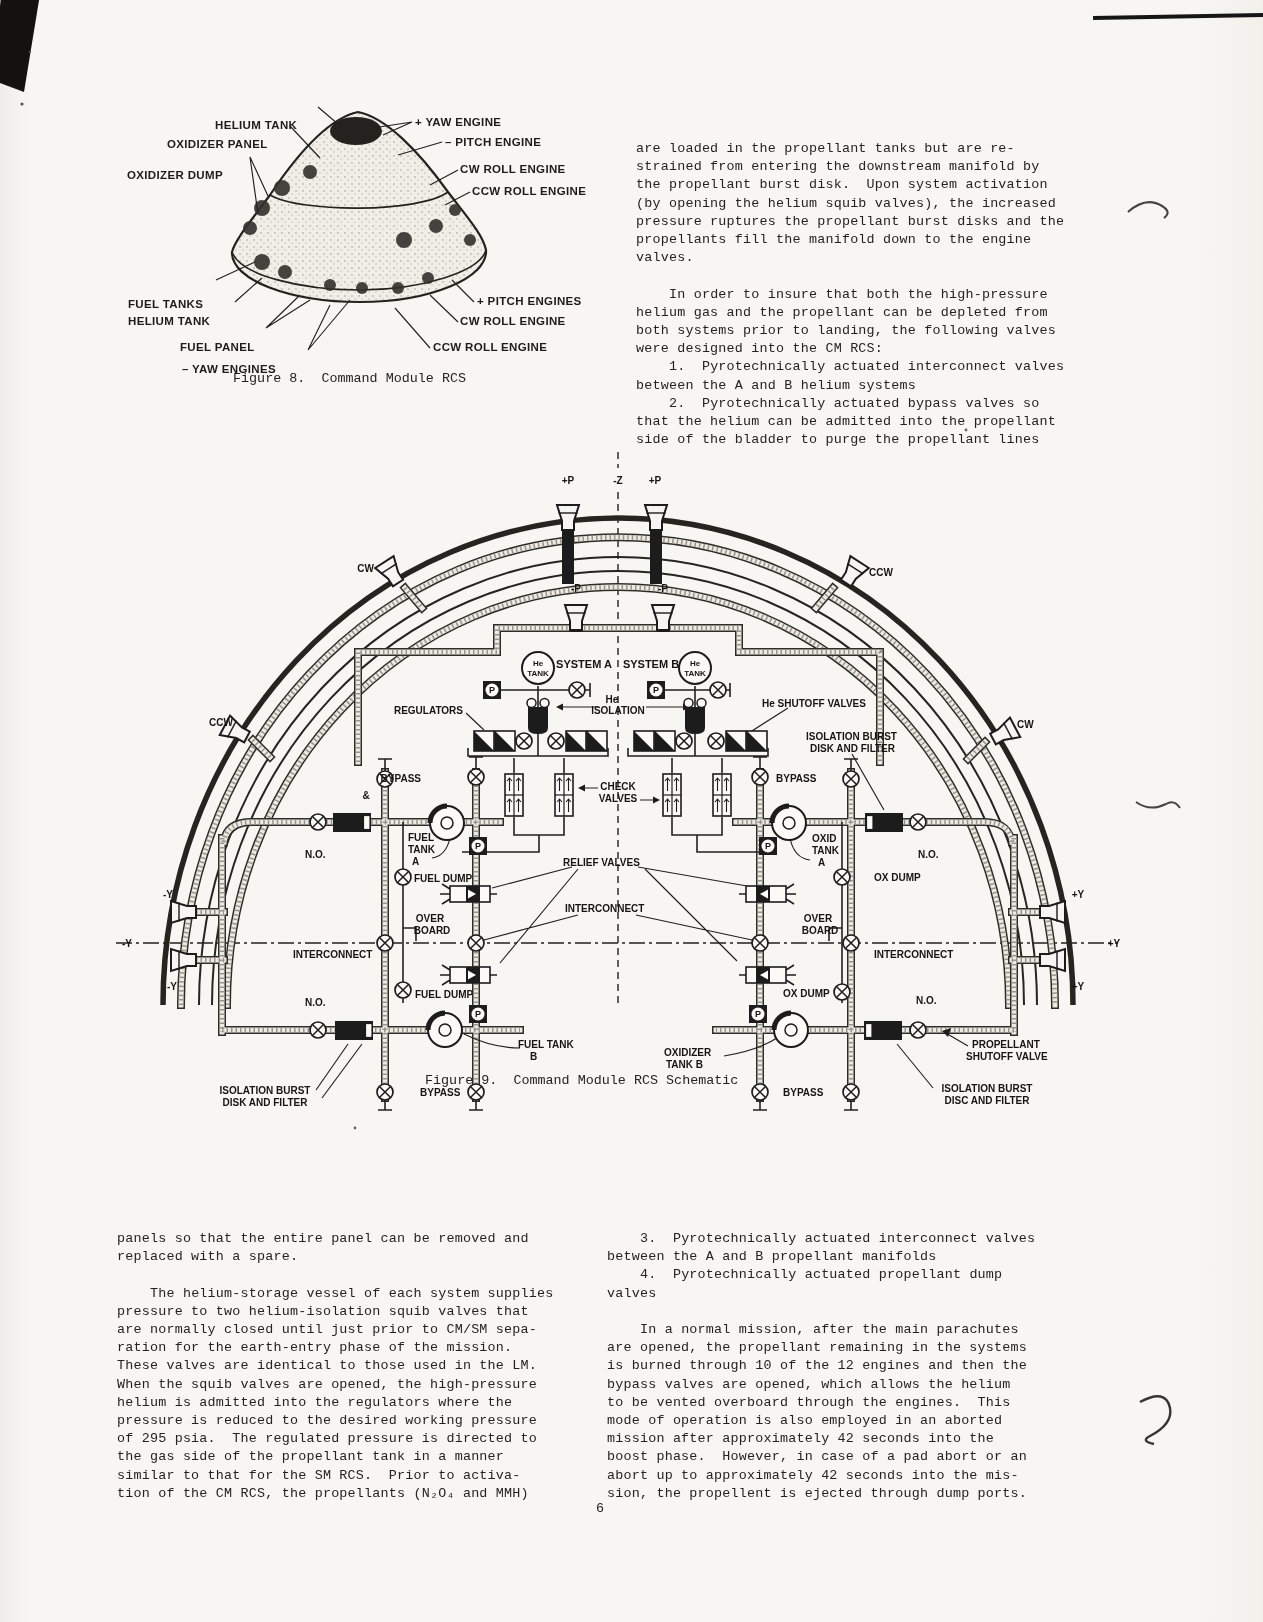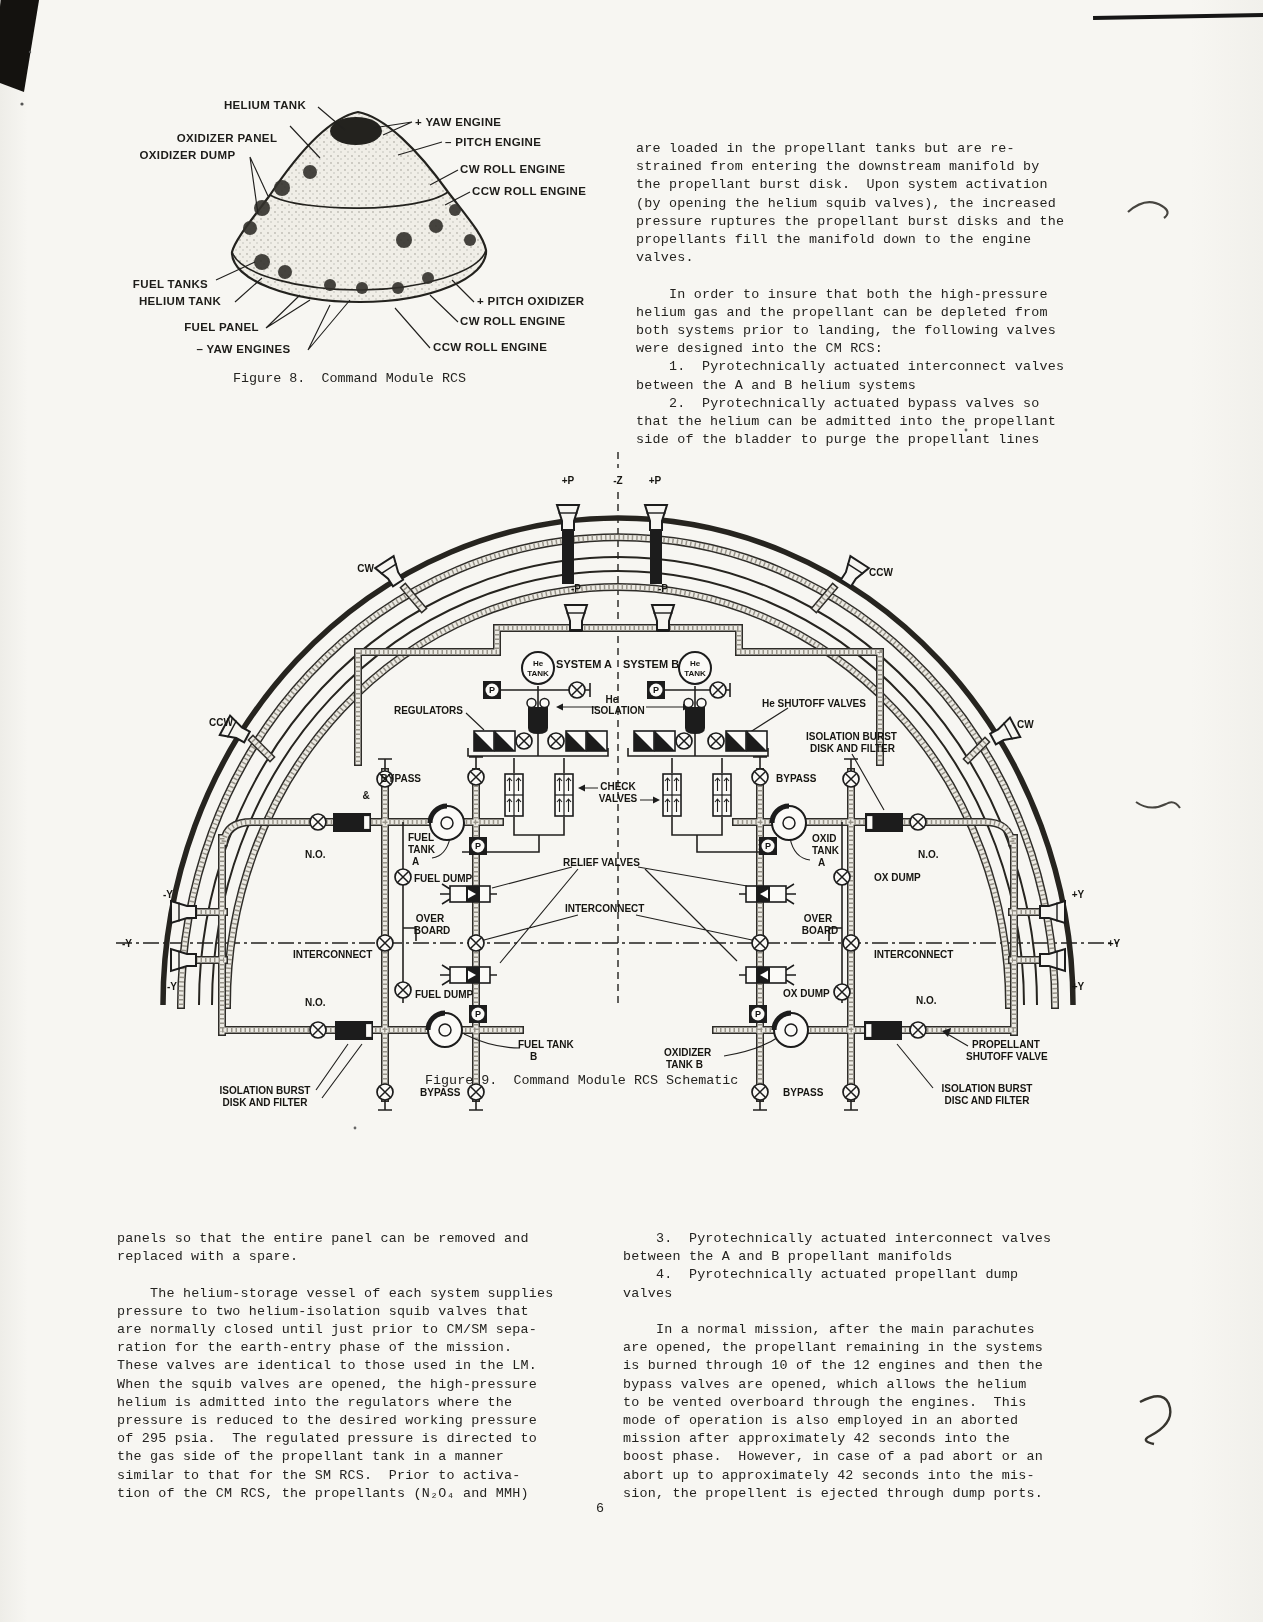--- a/index.html
+++ b/index.html
@@ -4,21 +4,21 @@
 <style>
   html,body{margin:0;padding:0;background:#888;}
   .page{position:relative;width:1263px;height:1622px;margin:0 auto;overflow:hidden;
         background:linear-gradient(90deg,#eeede8 0,#f7f6f2 28px,#f7f6f2 1190px,#f1f0eb 100%);}
   .typ{position:absolute;font:13.4px/18.2px "Liberation Mono","DejaVu Sans Mono",monospace;
        color:#242320;white-space:pre-wrap;letter-spacing:.2px;margin-top:44px;}
   .cap{position:absolute;font:13.4px/18px "Liberation Mono","DejaVu Sans Mono",monospace;
        color:#242320;white-space:pre;text-align:center;}
   .f8l{position:absolute;font:700 11.5px "Liberation Sans",sans-serif;letter-spacing:.35px;
        color:#1d1c19;white-space:nowrap;}
-  .f8r{text-align:center;}
+  .f8r{text-align:left;margin-top:20px;}
   svg text{font:700 10px "Liberation Sans",sans-serif;fill:#161511;}
   svg .t11{font-size:11px;}
   svg .t8{font-size:8px;}
   svg .t9{font-size:9px;fill:#111;}
   .a2{fill:none;stroke:#26241f;stroke-width:2;}
   .a6{fill:none;stroke:#26241f;stroke-width:5.5;}
   .pO{fill:none;stroke:#2e2c28;stroke-width:8;stroke-linecap:square;}
   .pF{fill:none;stroke:#eceae3;stroke-width:5;stroke-linecap:square;}
   .pT{fill:none;stroke:#98948a;stroke-width:5;stroke-dasharray:1.5 3;}
   .ln{fill:none;stroke:#22211f;stroke-width:1.6;}
@@ -64,31 +64,31 @@
       <g class="ld">
         <path d="M318 107 L345 130 M290 126 L320 158 M250 157 L268 196 M250 157 L258 214
                  M412 122 L383 135 M412 122 L373 128 M442 142 L398 155 M458 170 L430 185 M470 192 L445 205
                  M216 280 L255 262 M235 302 L262 278 M266 328 L300 295 M266 328 L310 300
                  M308 350 L330 305 M308 350 L350 300 M474 302 L452 280 M458 322 L430 295 M430 348 L395 308"></path>
       </g>
     </g>
   </svg>
 
   <div class="f8l f8r" style="left:215px;top:99px;width:100px">HELIUM TANK</div>
-  <div class="f8l f8r" style="left:167px;top:132px;width:120px">OXIDIZER PANEL</div>
+  <div class="f8l f8r" style="left:167px;top:118px;width:120px">OXIDIZER PANEL</div>
   <div class="f8l f8r" style="left:127px;top:149px;width:121px">OXIDIZER DUMP</div>
   <div class="f8l f8r" style="left:128px;top:278px;width:85px">FUEL TANKS</div>
   <div class="f8l f8r" style="left:128px;top:295px;width:104px">HELIUM TANK</div>
   <div class="f8l f8r" style="left:180px;top:321px;width:83px">FUEL PANEL</div>
   <div class="f8l f8r" style="left:182px;top:343px;width:123px">– YAW ENGINES</div>
   <div class="f8l" style="left:415px;top:116px">+ YAW ENGINE</div>
   <div class="f8l" style="left:445px;top:136px">– PITCH ENGINE</div>
   <div class="f8l" style="left:460px;top:163px">CW ROLL ENGINE</div>
   <div class="f8l" style="left:472px;top:185px">CCW ROLL ENGINE</div>
-  <div class="f8l" style="left:477px;top:295px">+ PITCH OXIDIZER</div>
+  <div class="f8l" style="left:477px;top:295px">+ PITCH ENGINES</div>
   <div class="f8l" style="left:460px;top:315px">CW ROLL ENGINE</div>
   <div class="f8l" style="left:433px;top:341px">CCW ROLL ENGINE</div>
 
   <div class="cap" style="left:233px;top:370px">Figure 8.  Command Module RCS</div>
 
   <div class="typ" style="left:636px;top:96px;width:440px">are loaded in the propellant tanks but are re-
 strained from entering the downstream manifold by
 the propellant burst disk.  Upon system activation
 (by opening the helium squib valves), the increased
 pressure ruptures the propellant burst disks and the
@@ -112,21 +112,21 @@
 are normally closed until just prior to CM/SM sepa-
 ration for the earth-entry phase of the mission.
 These valves are identical to those used in the LM.
 When the squib valves are opened, the high-pressure
 helium is admitted into the regulators where the
 pressure is reduced to the desired working pressure
 of 295 psia.  The regulated pressure is directed to
 the gas side of the propellant tank in a manner
 similar to that for the SM RCS.  Prior to activa-
 tion of the CM RCS, the propellants (N₂O₄ and MMH)</div>
-  <div class="typ" style="left:623px;top:1186px;width:440px">    3.  Pyrotechnically actuated interconnect valves
+  <div class="typ" style="left:607px;top:1186px;width:440px">    3.  Pyrotechnically actuated interconnect valves
 between the A and B propellant manifolds
     4.  Pyrotechnically actuated propellant dump
 valves
 
     In a normal mission, after the main parachutes
 are opened, the propellant remaining in the systems
 is burned through 10 of the 12 engines and then the
 bypass valves are opened, which allows the helium
 to be vented overboard through the engines.  This
 mode of operation is also employed in an aborted

